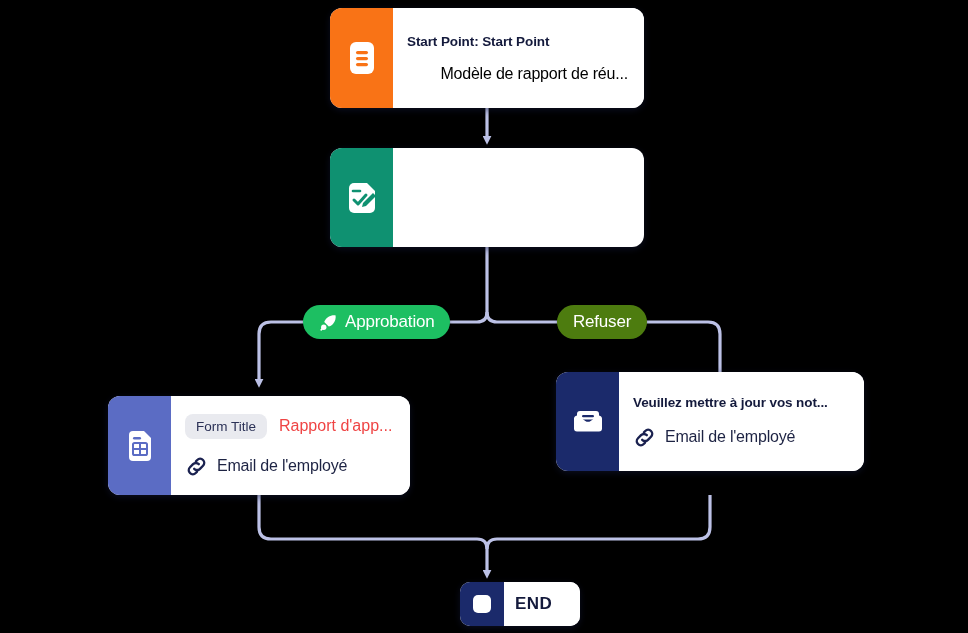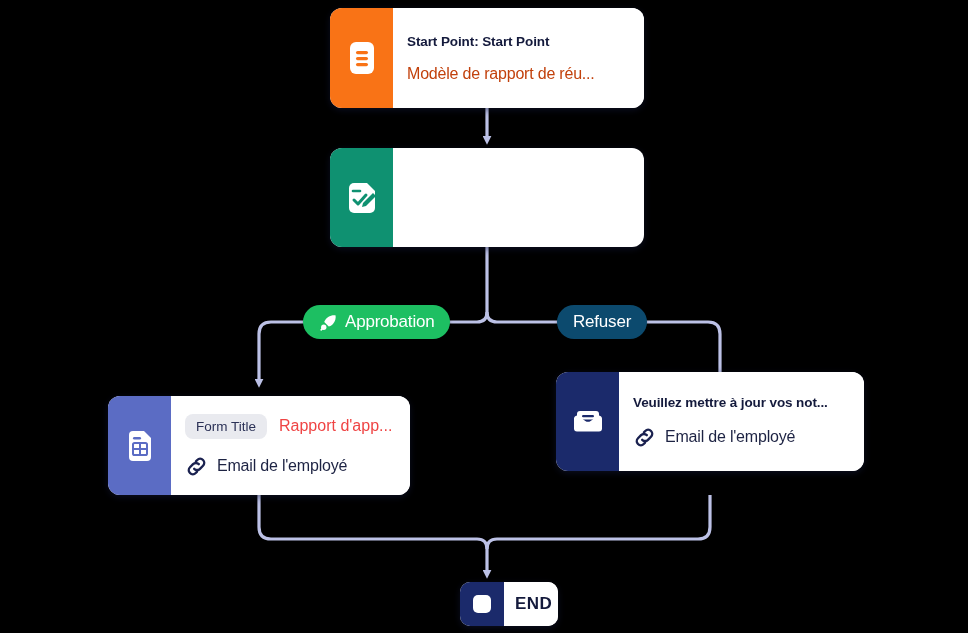--- a/index.html
+++ b/index.html
@@ -34,21 +34,21 @@
     padding:10px 16px 10px 14px;
     display:flex;flex-direction:column;justify-content:center;
     gap:16px;
     background:#ffffff;
   }
   .title{
     font-size:13.5px;font-weight:bold;color:#141a3c;letter-spacing:-.1px;
     white-space:nowrap;
   }
   .subtitle{
-    font-size:16px;color:#c2410c;white-space:nowrap;letter-spacing:-.2px;
+    font-size:16px;color:#000000;white-space:nowrap;letter-spacing:-.2px;text-align:right;
   }
   .row{display:flex;align-items:center;gap:9px;}
   .row .txt{font-size:16px;color:#1d2343;white-space:nowrap;letter-spacing:-.2px;}
 
   .pill-label{
     background:#e9eaef;color:#2b3156;
     font-size:13.5px;font-weight:normal;
     padding:5px 11px;border-radius:8px;white-space:nowrap;
   }
   .pill-row{display:flex;align-items:center;gap:12px;}
@@ -60,37 +60,37 @@
 
   #node-approver{left:330px;top:148px;width:314px;height:99px;}
   #node-approver .icon-panel{background:#0f9171;}
 
   #node-form{left:108px;top:396px;width:302px;height:99px;}
   #node-form .icon-panel{background:#5b6cc4;}
 
   #node-email{left:556px;top:372px;width:308px;height:99px;}
   #node-email .icon-panel{background:#1b2a6b;}
 
-  #node-end{left:460px;top:582px;width:98px;height:44px;border-radius:10px;}
+  #node-end{left:460px;top:582px;width:120px;height:44px;border-radius:10px;}
   #node-end .icon-panel{width:44px;flex:0 0 44px;background:#1b2a6b;}
   #node-end .body{padding:0 14px 0 11px;align-items:flex-start;justify-content:center;}
   #node-end .end-text{font-size:17px;font-weight:bold;color:#141a3c;letter-spacing:.4px;}
 
   
   .badge{
     position:absolute;z-index:4;
     display:flex;align-items:flex-end;gap:7px;
     border-radius:999px;
     padding:7px 16px;
     font-size:17px;color:#ffffff;letter-spacing:-.2px;
     white-space:nowrap;
     box-shadow:0 1px 3px rgba(0,0,0,.3);
   }
   #badge-approve{left:303px;top:305px;background:#1dbf62;}
-  #badge-reject{left:557px;top:305px;background:#0c4a6e;}
+  #badge-reject{left:557px;top:305px;background:#4d7c0f;}
 
   .badge svg{display:block;}
 
   svg{display:block;}
 </style>
 </head>
 <body>
 
 <div id="canvas">
 

